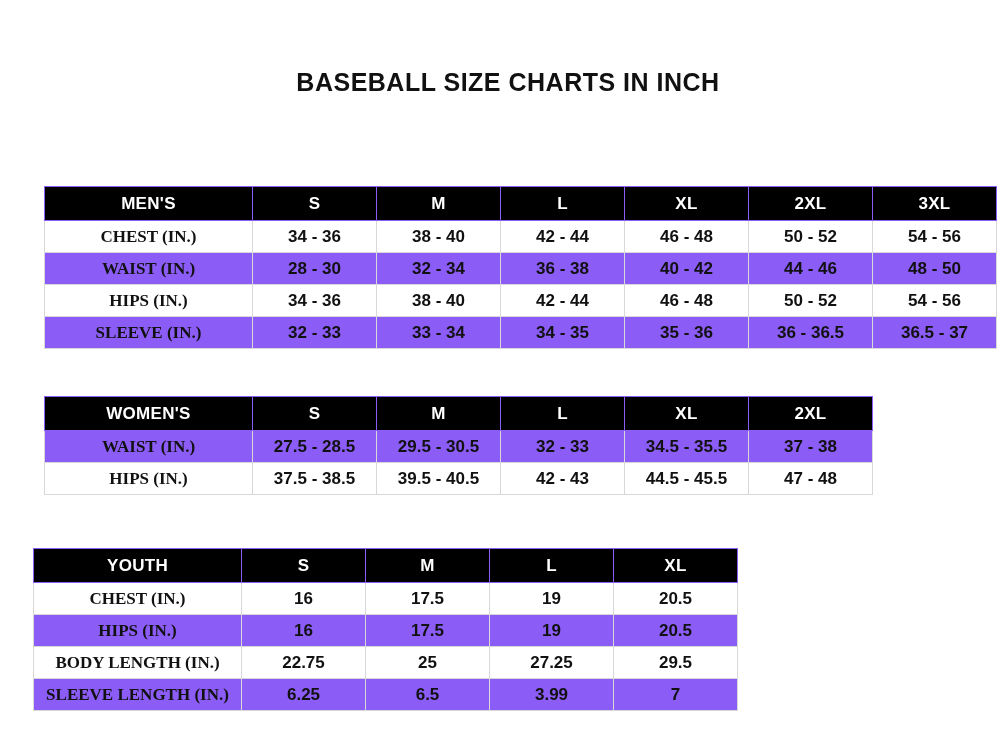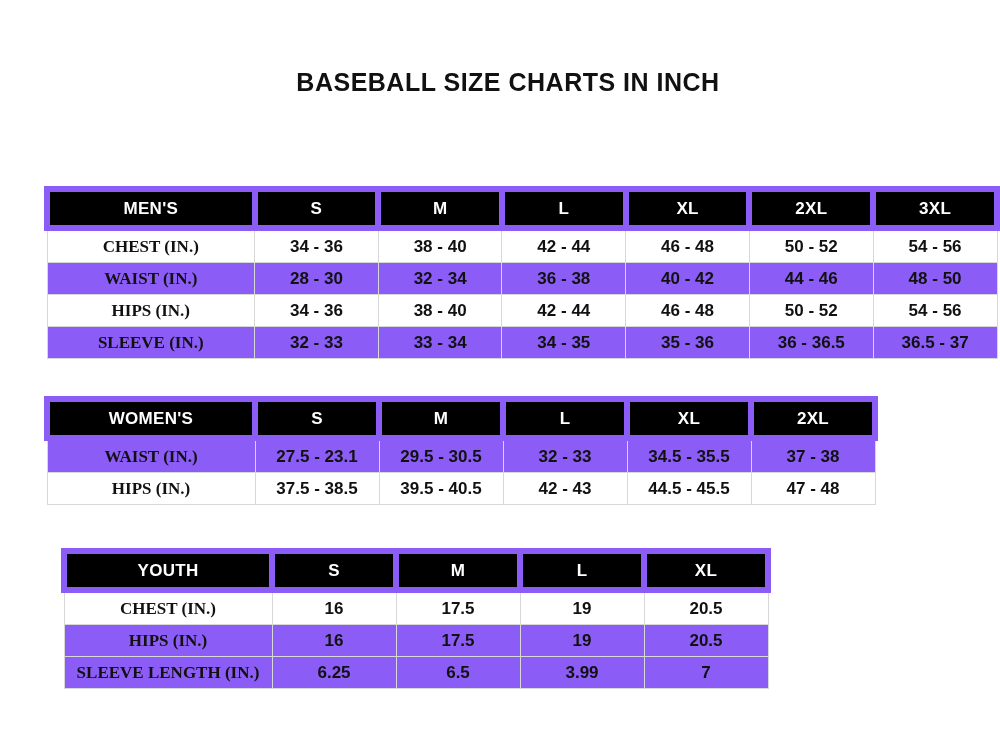--- a/index.html
+++ b/index.html
@@ -47,21 +47,21 @@
     font-weight: bold;
     height: 31px;
     padding: 0 2px;
     background: #ffffff;
     color: #111111;
     white-space: nowrap;
   }
   table.size-table thead th {
     background: #000000;
     color: #ffffff;
-    border: 6px solid #8b5cf6;
+    border: 1px solid #8b5cf6;
     height: 33px;
     font-size: 17px;
     letter-spacing: 0.3px;
   }
   table.size-table tbody tr.alt td {
     background: #8b5cf6;
   }
   table.size-table tbody td.rowhead {
     text-align: center;
     font-family: Liberation Serif, serif;
@@ -80,21 +80,21 @@
   
   #womens-table { top: 396px; left: 44px; }
   #womens-table col.c0 { width: 208px; }
   #womens-table col.c1,
   #womens-table col.c2,
   #womens-table col.c3,
   #womens-table col.c4,
   #womens-table col.c5 { width: 124px; }
 
   
-  #youth-table { top: 548px; left: 61px; }
+  #youth-table { top: 548px; left: 33px; }
   #youth-table col.c0 { width: 208px; }
   #youth-table col.c1,
   #youth-table col.c2,
   #youth-table col.c3,
   #youth-table col.c4 { width: 124px; }
 </style>
 </head>
 <body>
 
 <div class="page">
@@ -180,21 +180,21 @@
           <th>S</th>
           <th>M</th>
           <th>L</th>
           <th>XL</th>
           <th>2XL</th>
         </tr>
       </thead>
       <tbody>
         <tr class="alt">
           <td class="rowhead">WAIST (IN.)</td>
-          <td>27.5 - 23.1</td>
+          <td>27.5 - 28.5</td>
           <td>29.5 - 30.5</td>
           <td>32 - 33</td>
           <td>34.5 - 35.5</td>
           <td>37 - 38</td>
         </tr>
         <tr>
           <td class="rowhead">HIPS (IN.)</td>
           <td>37.5 - 38.5</td>
           <td>39.5 - 40.5</td>
           <td>42 - 43</td>
@@ -231,20 +231,27 @@
           <td>19</td>
           <td>20.5</td>
         </tr>
         <tr class="alt">
           <td class="rowhead">HIPS (IN.)</td>
           <td>16</td>
           <td>17.5</td>
           <td>19</td>
           <td>20.5</td>
         </tr>
+        <tr>
+          <td class="rowhead">BODY LENGTH (IN.)</td>
+          <td>22.75</td>
+          <td>25</td>
+          <td>27.25</td>
+          <td>29.5</td>
+        </tr>
         <tr class="alt">
           <td class="rowhead">SLEEVE LENGTH (IN.)</td>
           <td>6.25</td>
           <td>6.5</td>
           <td>3.99</td>
           <td>7</td>
         </tr>
       </tbody>
     </table>
   </div>

